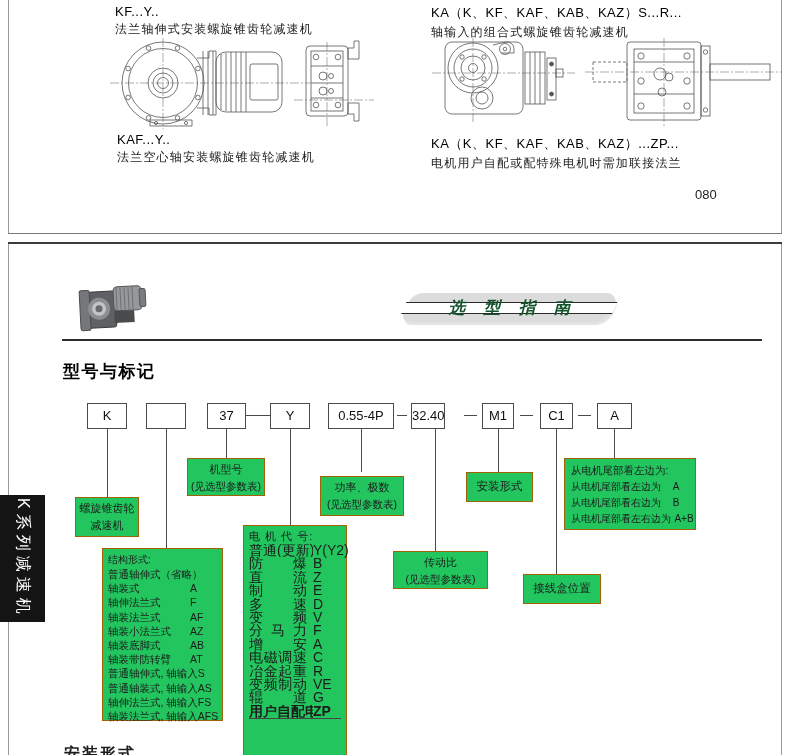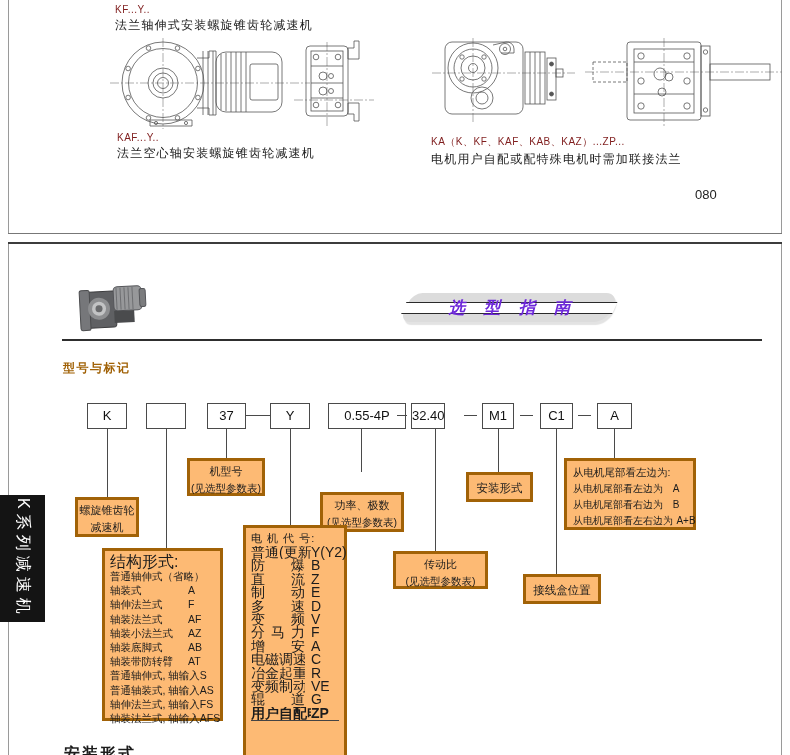--- a/index.html
+++ b/index.html
@@ -5,67 +5,69 @@
   * { margin:0; padding:0; box-sizing:border-box; }
   html,body { background:#fff; }
   .page { position:relative; width:790px; height:755px; background:#ffffff; overflow:hidden;
           font-family:"Liberation Sans", sans-serif; color:#1c1c1c; }
   .abs { position:absolute; }
   .bline { position:absolute; background:#9a9a9a; }
   .vline { position:absolute; width:1px; background:#4a4a4a; }
   .hline { position:absolute; height:1.4px; background:#4a4a4a; }
   .cbox { position:absolute; top:403px; height:26px; border:1px solid #4a4a4a; background:#fff;
           text-align:center; font-size:13px; line-height:24px; color:#111; }
-  .callout { position:absolute; border:3px solid #a16207; background:#fdba74; }
+  .callout { position:absolute; border:1px solid #a16207; background:#22c55e; }
   .cc { text-align:center; }
-  .cap-code { font-size:10px; letter-spacing:.5px; color:#7f1d1d; }
+  .cap-code { font-size:13px; letter-spacing:.5px; color:#000000; }
   .cap-desc { font-size:12px; letter-spacing:1.2px; color:#222; margin-top:2px; }
   .two-line { font-size:11px; line-height:17px; padding-top:2px; }
   .one-line { font-size:11.5px; line-height:27px; }
   .mc-title { font-size:11px; line-height:15px; letter-spacing:1px; white-space:nowrap; }
   .mrow { display:flex; line-height:13.4px; font-size:14px; white-space:nowrap; }
   .mrow .lbl { flex:1; overflow:hidden; }
   .mrow.just .lbl { text-align:justify; text-align-last:justify; margin-right:6px; }
   .mrow .code { width:28px; }
   .mrow:last-child { border-bottom:1px solid #444;font-weight:bold; }
   .srow { display:flex; line-height:14.2px; font-size:10.5px; white-space:nowrap; }
   .srow .code { margin-left:auto; width:27px; }
-  .sf-title { font-size:16px; line-height:15px; }
+  .sf-title { font-size:10px; line-height:15px; }
   .drow { display:flex; line-height:16px; font-size:10px; white-space:nowrap; }
   .drow .code { margin-left:auto; min-width:26px; text-align:center; }
   .dir-title { font-size:10.5px; line-height:17px; }
   .banner-shape { position:absolute; inset:0; background:#dcdcdc; transform:skewX(-24deg);
                   border-radius:10px 13px 13px 10px; box-shadow:3px 3px 1px #e3e3e3; }
   .banner-band { position:absolute; left:-2px; right:-2px; top:9px; bottom:8px; background:#fff;
                  border-top:1.3px solid #2a2a2a; border-bottom:1.3px solid #2a2a2a; }
   .banner-text { position:absolute; inset:0; display:flex; align-items:center; justify-content:center;
                  font-style:italic; font-weight:bold; font-size:16.5px; letter-spacing:7px;
-                 padding-left:7px; color:#6d28d9; }
+                 padding-left:7px; color:#14532d; }
   .sidebar-tab { left:0; top:495px; width:45px; height:127px; background:#141414; color:#fff;
                  display:flex; align-items:center; justify-content:center;
                  writing-mode:vertical-rl; text-orientation:sideways;
                  font-size:16px; letter-spacing:5px; }
-  .sec-title { font-size:12px; font-weight:bold; letter-spacing:1.5px; color:#a16207; }
+  .sec-title { font-size:17px; font-weight:bold; letter-spacing:1.5px; color:#000000; }
   svg .ln { stroke:#555; fill:none; stroke-width:.8; }
   svg .cl { stroke:#777; fill:none; stroke-width:.6; stroke-dasharray:9 2 2 2; }
 </style>
 </head>
 <body>
 
 <div class="page">
 
   <div class="bline" style="left:8px; top:0; width:1px; height:233px"></div>
   <div class="bline" style="left:781px; top:0; width:1px; height:233px"></div>
   <div class="bline" style="left:8px; top:233px; width:774px; height:1px; background:#777"></div>
 
   <div class="abs" style="left:115px; top:4px">
     <div class="cap-code">KF...Y..</div>
     <div class="cap-desc">法兰轴伸式安装螺旋锥齿轮减速机</div>
   </div>
   <div class="abs" style="left:431px; top:4px">
+    <div class="cap-code">KA（K、KF、KAF、KAB、KAZ）S...R...</div>
+    <div class="cap-desc">轴输入的组合式螺旋锥齿轮减速机</div>
   </div>
   <div class="abs" style="left:117px; top:132px">
     <div class="cap-code">KAF...Y..</div>
     <div class="cap-desc">法兰空心轴安装螺旋锥齿轮减速机</div>
   </div>
   <div class="abs" style="left:431px; top:135px">
     <div class="cap-code">KA（K、KF、KAF、KAB、KAZ）...ZP...</div>
     <div class="cap-desc">电机用户自配或配特殊电机时需加联接法兰</div>
   </div>
 
@@ -209,21 +211,21 @@
   </div>
 
   <div class="bline" style="left:62px; top:339px; width:700px; height:2px; background:#2e2e2e"></div>
 
   <div class="abs sec-title" style="left:63px; top:360px">型号与标记</div>
 
   <div class="cbox" style="left:87px;  width:40px">K</div>
   <div class="cbox" style="left:146px; width:40px"></div>
   <div class="cbox" style="left:207px; width:39px">37</div>
   <div class="cbox" style="left:270px; width:40px">Y</div>
-  <div class="cbox" style="left:328px; width:78px">0.55-4P</div>
+  <div class="cbox" style="left:328px; width:66px">0.55-4P</div>
   <div class="cbox" style="left:411px; width:34px">32.40</div>
   <div class="cbox" style="left:482px; width:32px">M1</div>
   <div class="cbox" style="left:540px; width:33px">C1</div>
   <div class="cbox" style="left:597px; width:35px">A</div>
 
   <div class="hline" style="left:246px; top:415px; width:24px"></div>
   <div class="hline" style="left:397px; top:415px; width:10px"></div>
   <div class="hline" style="left:464px; top:415px; width:13px"></div>
   <div class="hline" style="left:520px; top:415px; width:13px"></div>
   <div class="hline" style="left:578px; top:415px; width:13px"></div>
@@ -241,21 +243,21 @@
   <div class="callout cc two-line" style="left:75px; top:497px; width:64px; height:40px">
     <div>螺旋锥齿轮</div>
     <div>减速机</div>
   </div>
 
   <div class="callout cc two-line" style="left:187px; top:458px; width:78px; height:38px">
     <div>机型号</div>
     <div style="font-size:10.5px">(见选型参数表)</div>
   </div>
 
-  <div class="callout cc two-line" style="left:320px; top:492px; width:84px; height:40px">
+  <div class="callout cc two-line" style="left:320px; top:476px; width:84px; height:40px">
     <div>功率、极数</div>
     <div style="font-size:10.5px">(见选型参数表)</div>
   </div>
 
   <div class="callout cc two-line" style="left:393px; top:551px; width:95px; height:38px">
     <div>传动比</div>
     <div style="font-size:10.5px">(见选型参数表)</div>
   </div>
 
   <div class="callout cc one-line" style="left:466px; top:472px; width:67px; height:30px">安装形式</div>

